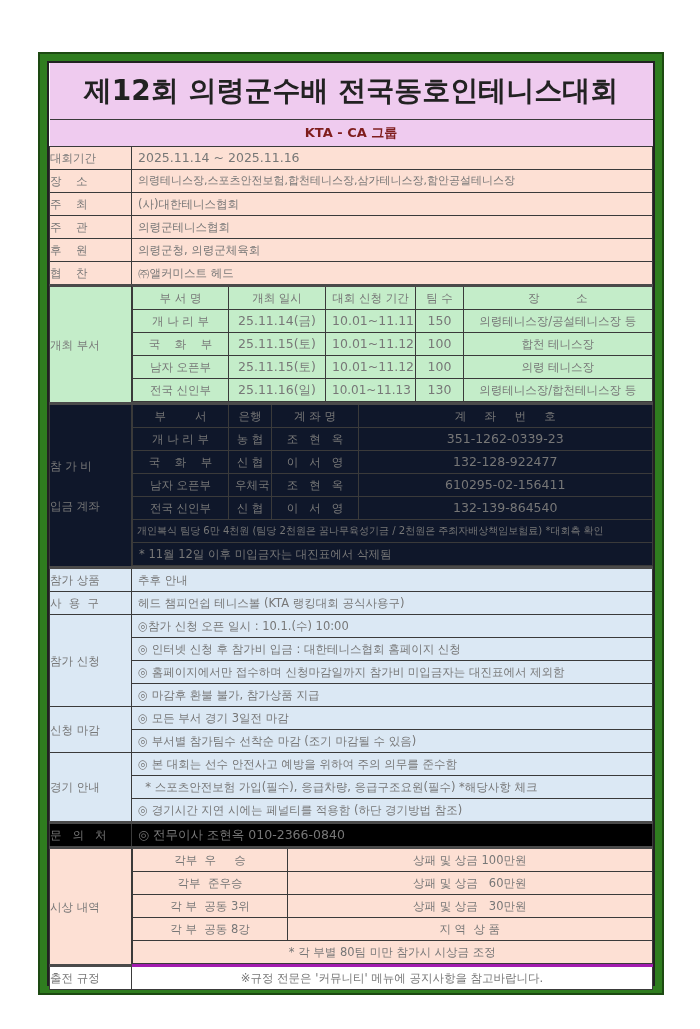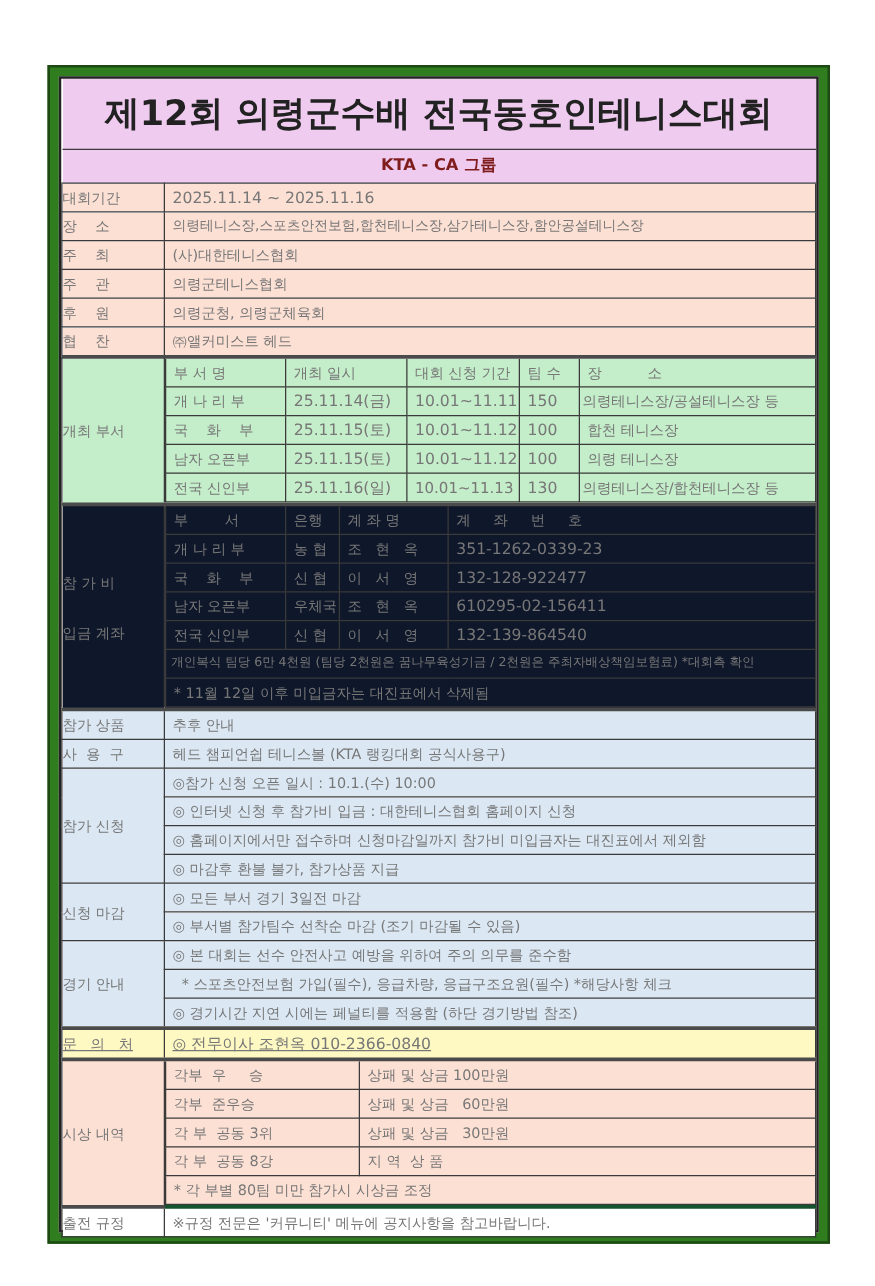--- a/index.html
+++ b/index.html
@@ -2,29 +2,29 @@
 <html><head>
 <meta charset="utf-8">
 <style>
   html, body { margin:0; padding:0; background:#ffffff; }
   body { width:700px; height:1029px; position:relative; font-family:"DejaVu Sans", "Liberation Sans", sans-serif; color:#707070; }
   .frame { position:absolute; left:38px; top:52px; width:626px; height:943px; background:#2f7d1f; box-sizing:border-box; border:2px solid #1d4a12; }
   .sheet { position:absolute; left:7px; top:7px; width:608px; height:925px; background:#fff; border:2px solid #222; box-sizing:border-box; }
   table { border-collapse:collapse; width:100%; table-layout:fixed; }
   td { border:1px solid #3a3a3a; padding:0 6px; font-size:11.5px; height:22px; line-height:22px; white-space:nowrap; overflow:hidden; color:#777; }
   .lbl { text-align:left; width:71px; padding:0; }
-  .c { text-align:left; }
+  .c { text-align:center; }
   .title-row td { background:#efcbef; border-bottom:1px solid #3a3a3a; }
   .title { font-size:28px; font-weight:bold; color:#222; text-align:center; height:52px; line-height:56px; border:none; }
   .subtitle { font-size:13px; font-weight:bold; color:#7f1d1d; text-align:center; height:26px; line-height:24px; border:none; }
   .peach td { background:#fde0d4; }
   .green td { background:#c4edc9; }
   .blue td { background:#0f172a; }
   .gblue td { background:#dbe8f4; }
-  .pink td { background:#fef9c3;text-decoration:underline; }
+  .pink td { background:#000000; }
   .white td { background:#ffffff; }
   .sep-top td { border-top:3px solid #4a4a4a; }
   .inner { padding:0; border:none; }
   .inner table td { border-top:none; }
 </style>
 </head>
 <body>
 
 <div class="frame">
 <div class="sheet">
@@ -253,18 +253,18 @@
         <tr>
                     <td class="c" colspan="2">* 각 부별 80팀 미만 참가시 시상금 조정</td>
                   </tr>
       </tbody>
               </table>
     </td>
   </tr>
 
   <tr class="white">
             <td class="lbl" style="border-top:3px solid #4a4a4a">출전 규정</td>
-            <td class="c" style="border-top:3px solid #14532d">※규정 전문은 '커뮤니티' 메뉴에 공지사항을 참고바랍니다.</td>
+            <td class="c" style="border-top:3px solid #a21caf">※규정 전문은 '커뮤니티' 메뉴에 공지사항을 참고바랍니다.</td>
           </tr>
 </tbody>
       </table>
 </div>
 </div>
 
 </body></html>

